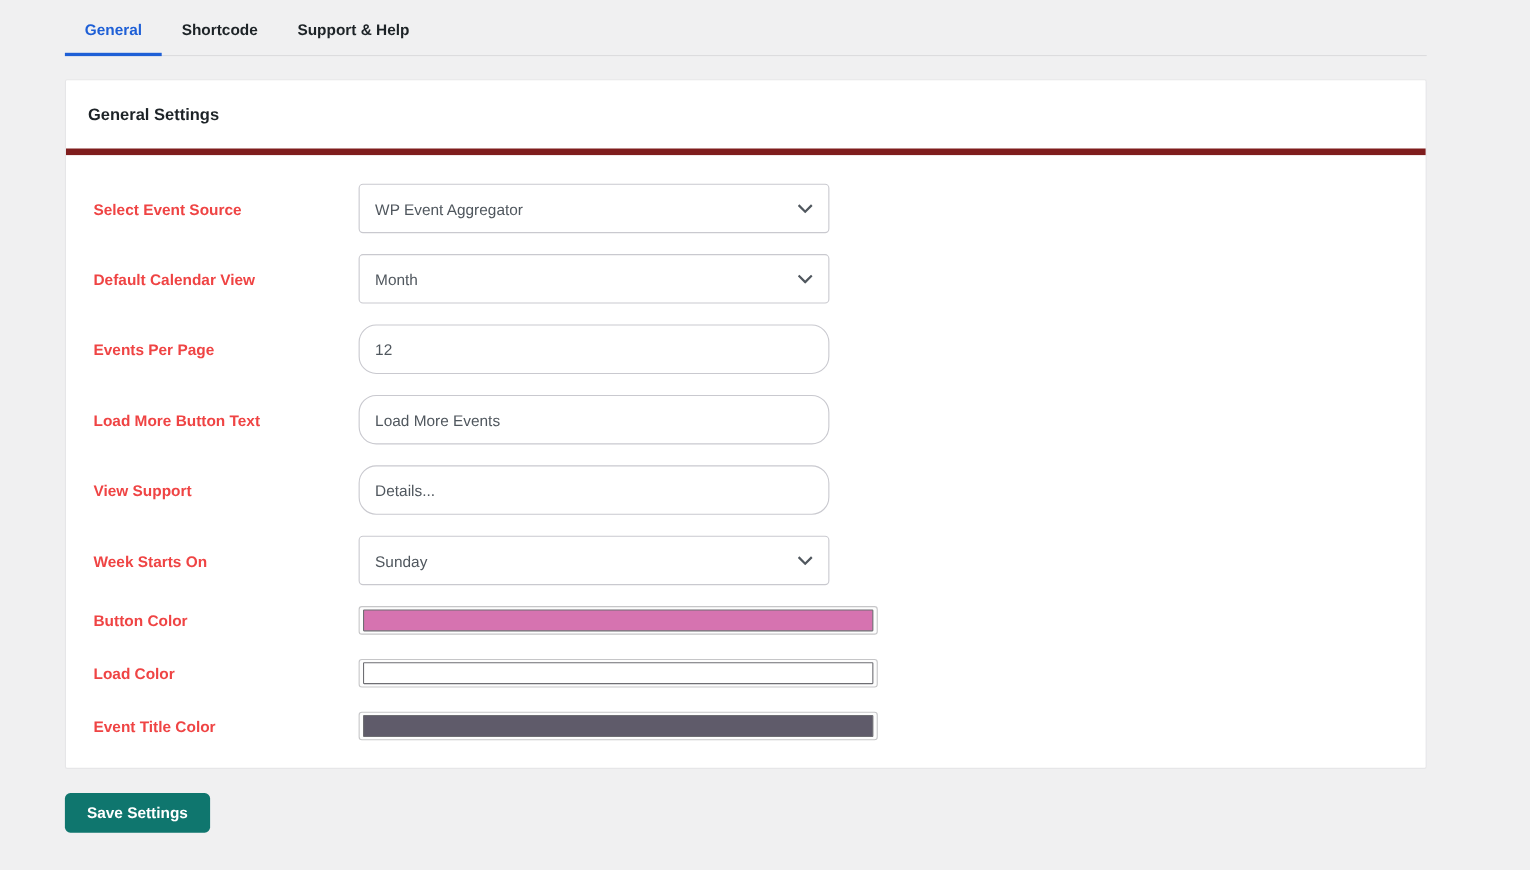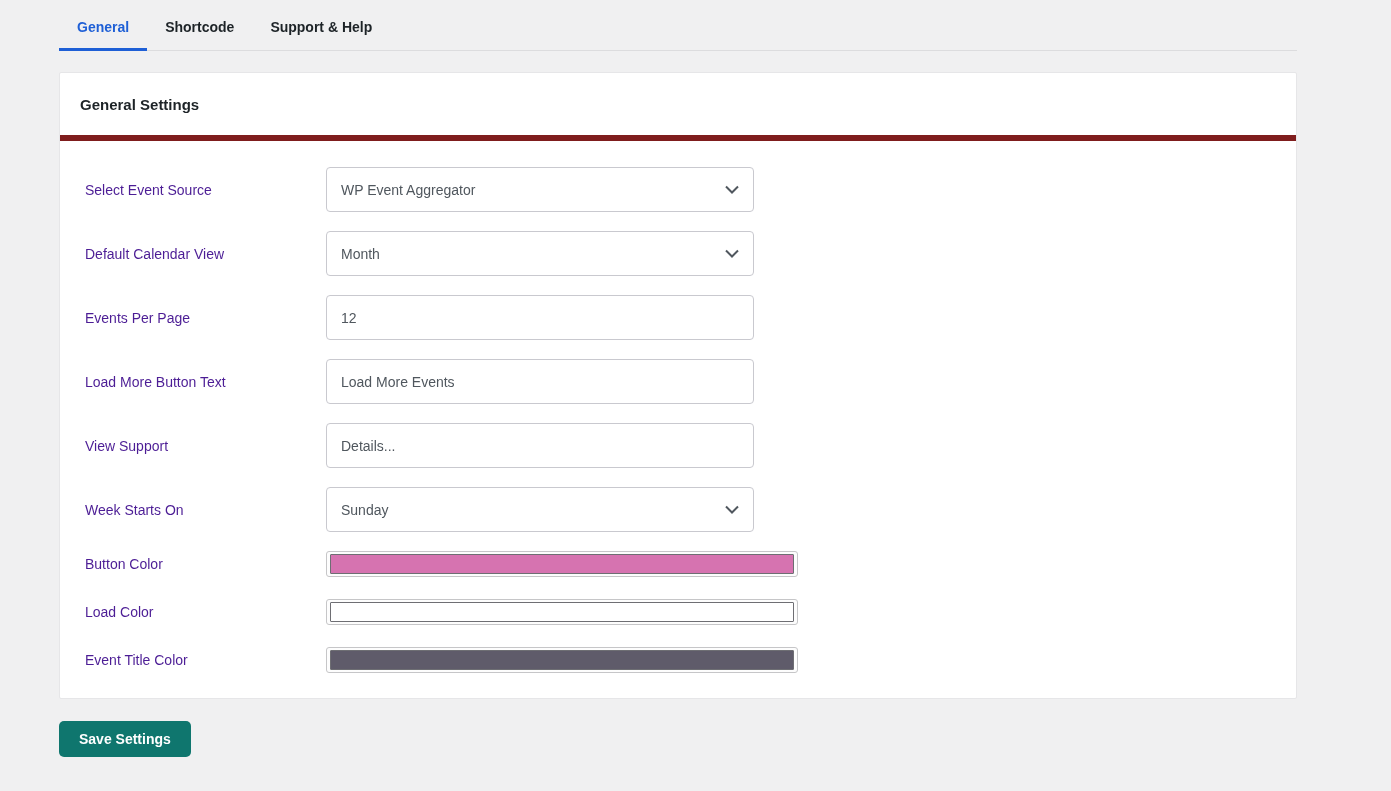--- a/index.html
+++ b/index.html
@@ -49,42 +49,43 @@
   .row {
     display: flex;
     align-items: center;
     margin-bottom: 19px;
   }
   .row:last-child { margin-bottom: 0; }
   .row-label {
     width: 241px;
     flex: 0 0 241px;
     font-size: 14px;
-    font-weight: normal;
-    color: #4c1d95;
+    font-weight: bold;
+    color: #ef4444;
   }
   .field-box {
     width: 428px;
     height: 45px;
     border: 1px solid #c9c9cf;
     border-radius: 4px;
     background: #fff;
     display: flex;
     align-items: center;
     padding: 0 14px;
     font-size: 14px;
     color: #50575e;
   }
   .select-box { justify-content: space-between; cursor: pointer; }
   .select-box .chev { flex: 0 0 auto; margin-left: 8px; display: flex; align-items: center; }
   input.field-box {
     display: block;
     line-height: 43px;
     outline: none;
     font-family: "Liberation Sans", sans-serif;
+    border-radius: 16px;
   }
 
   
   .color-row { margin-bottom: 22px; }
   .color-row:last-of-type { margin-bottom: 0; }
   .color-frame {
     width: 472px;
     height: 26px;
     border: 1px solid #c6c6c8;
     border-radius: 3px;

